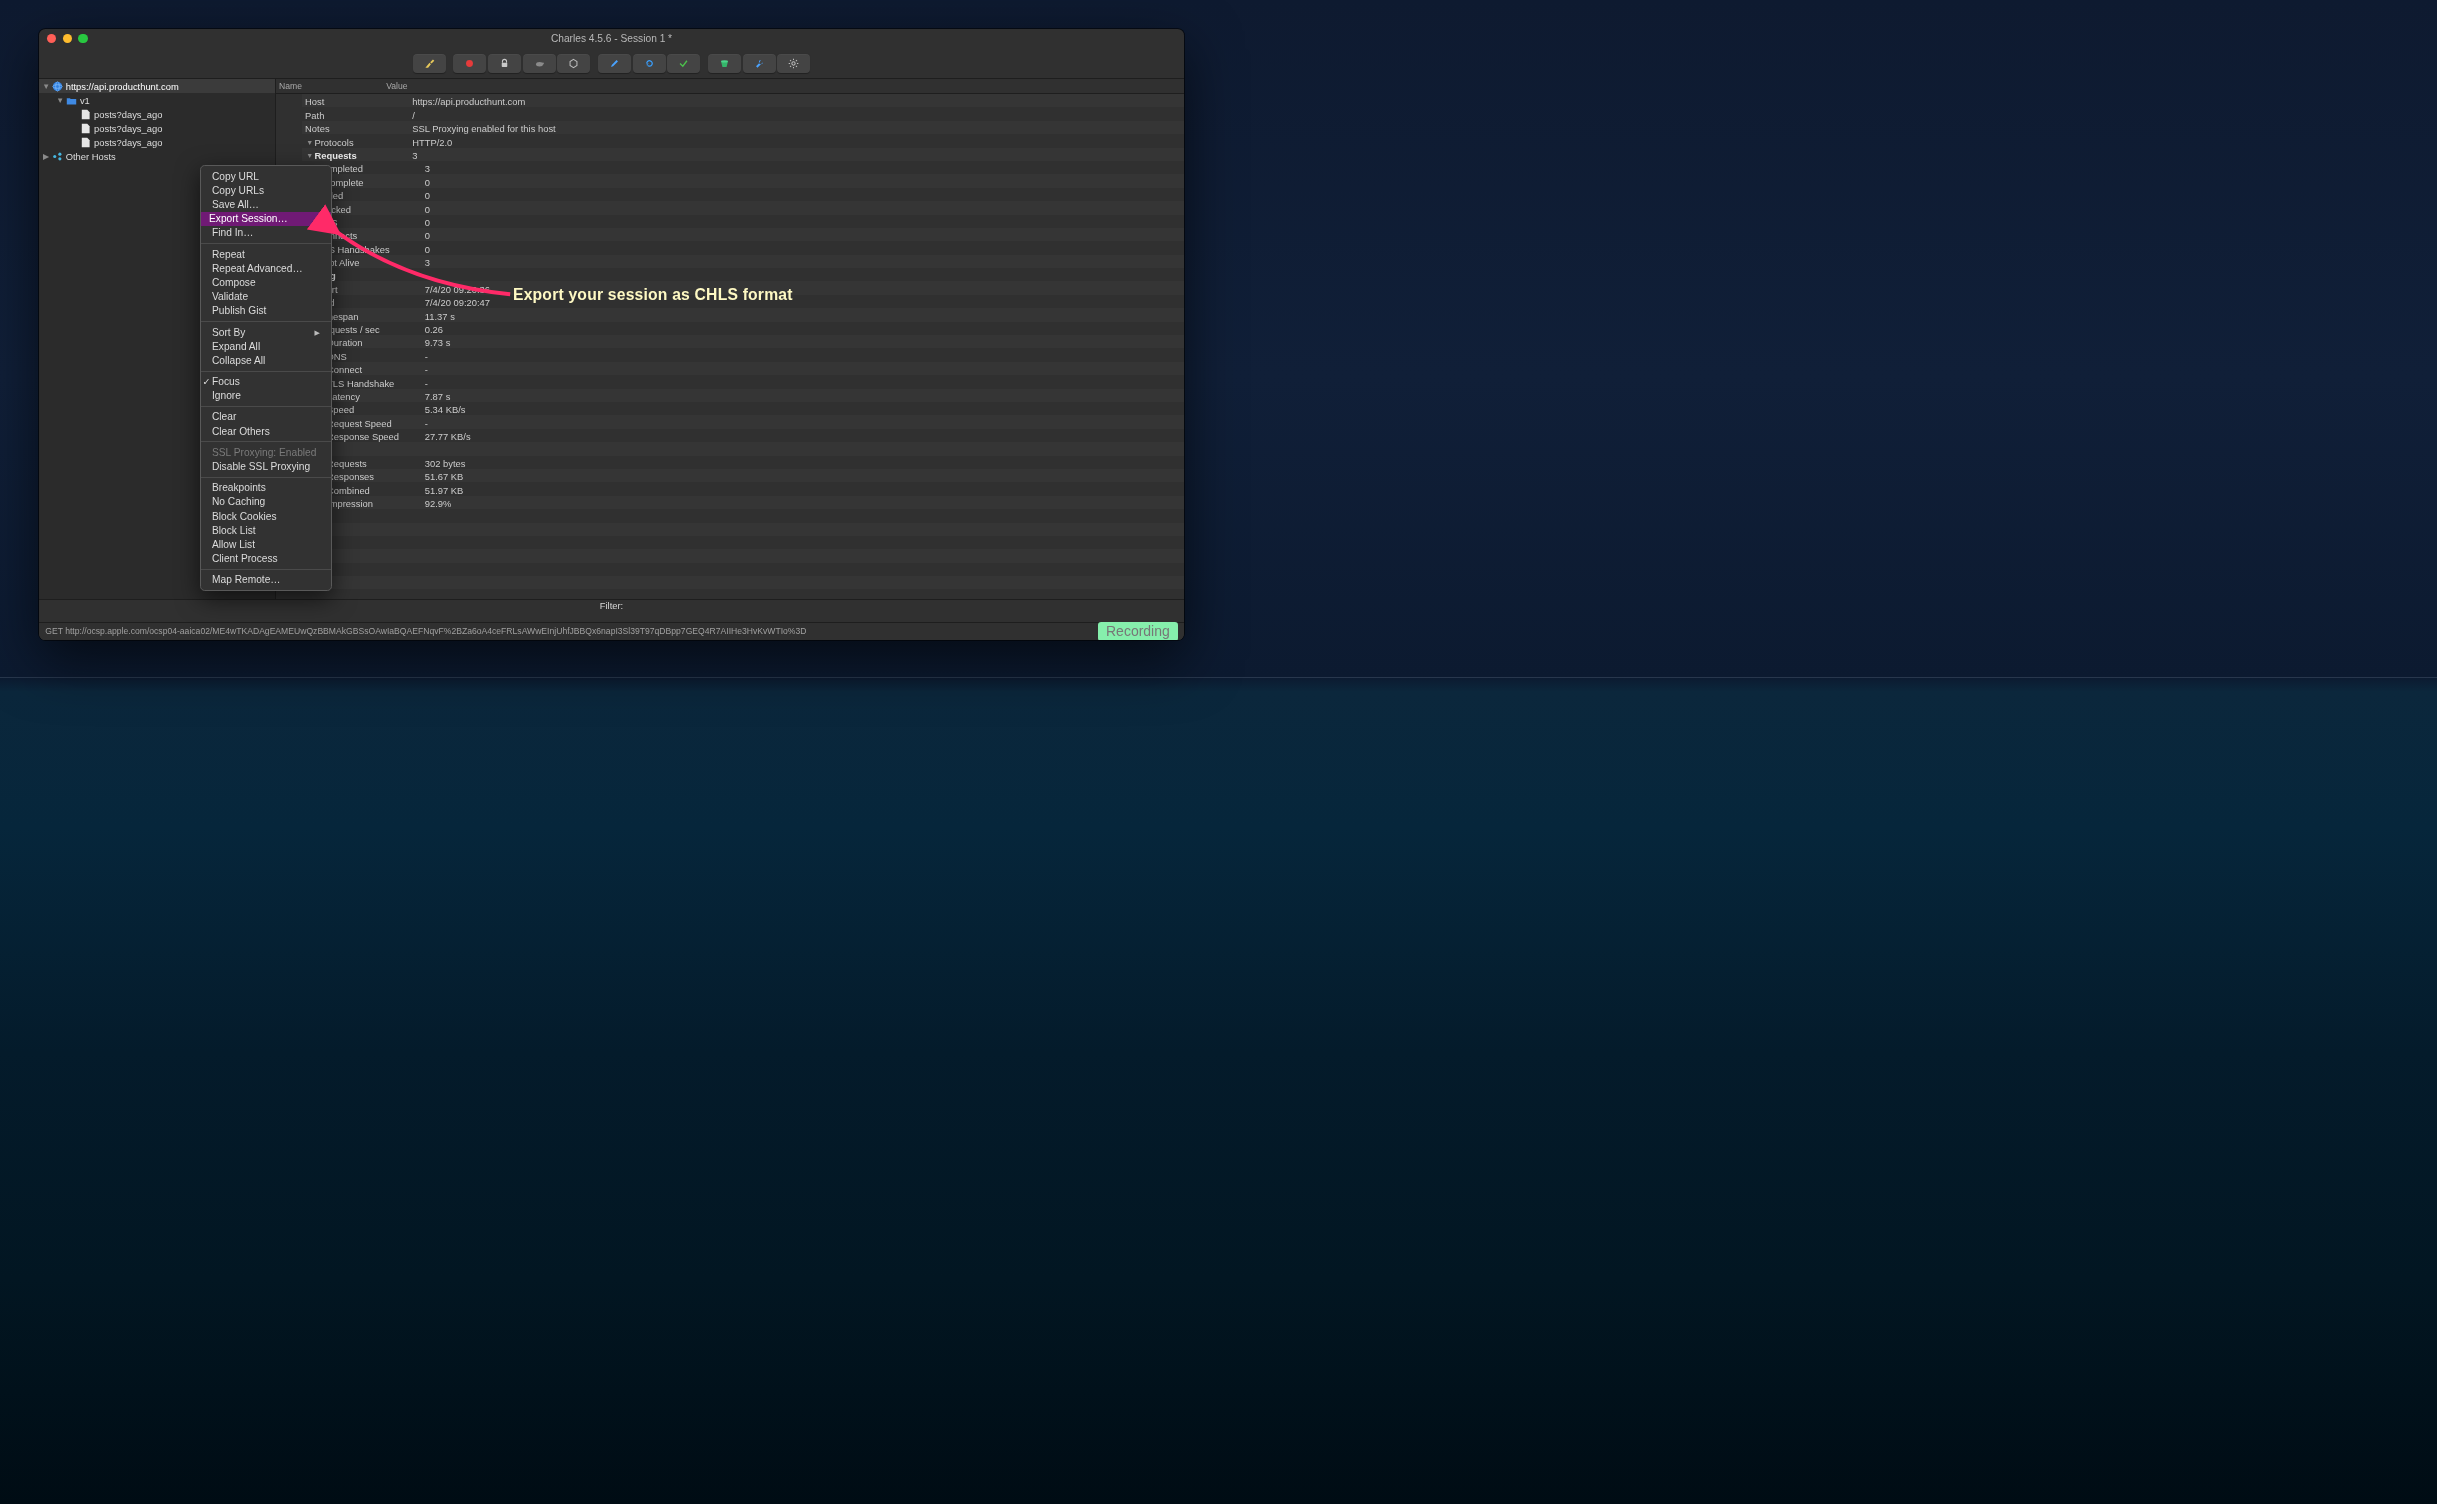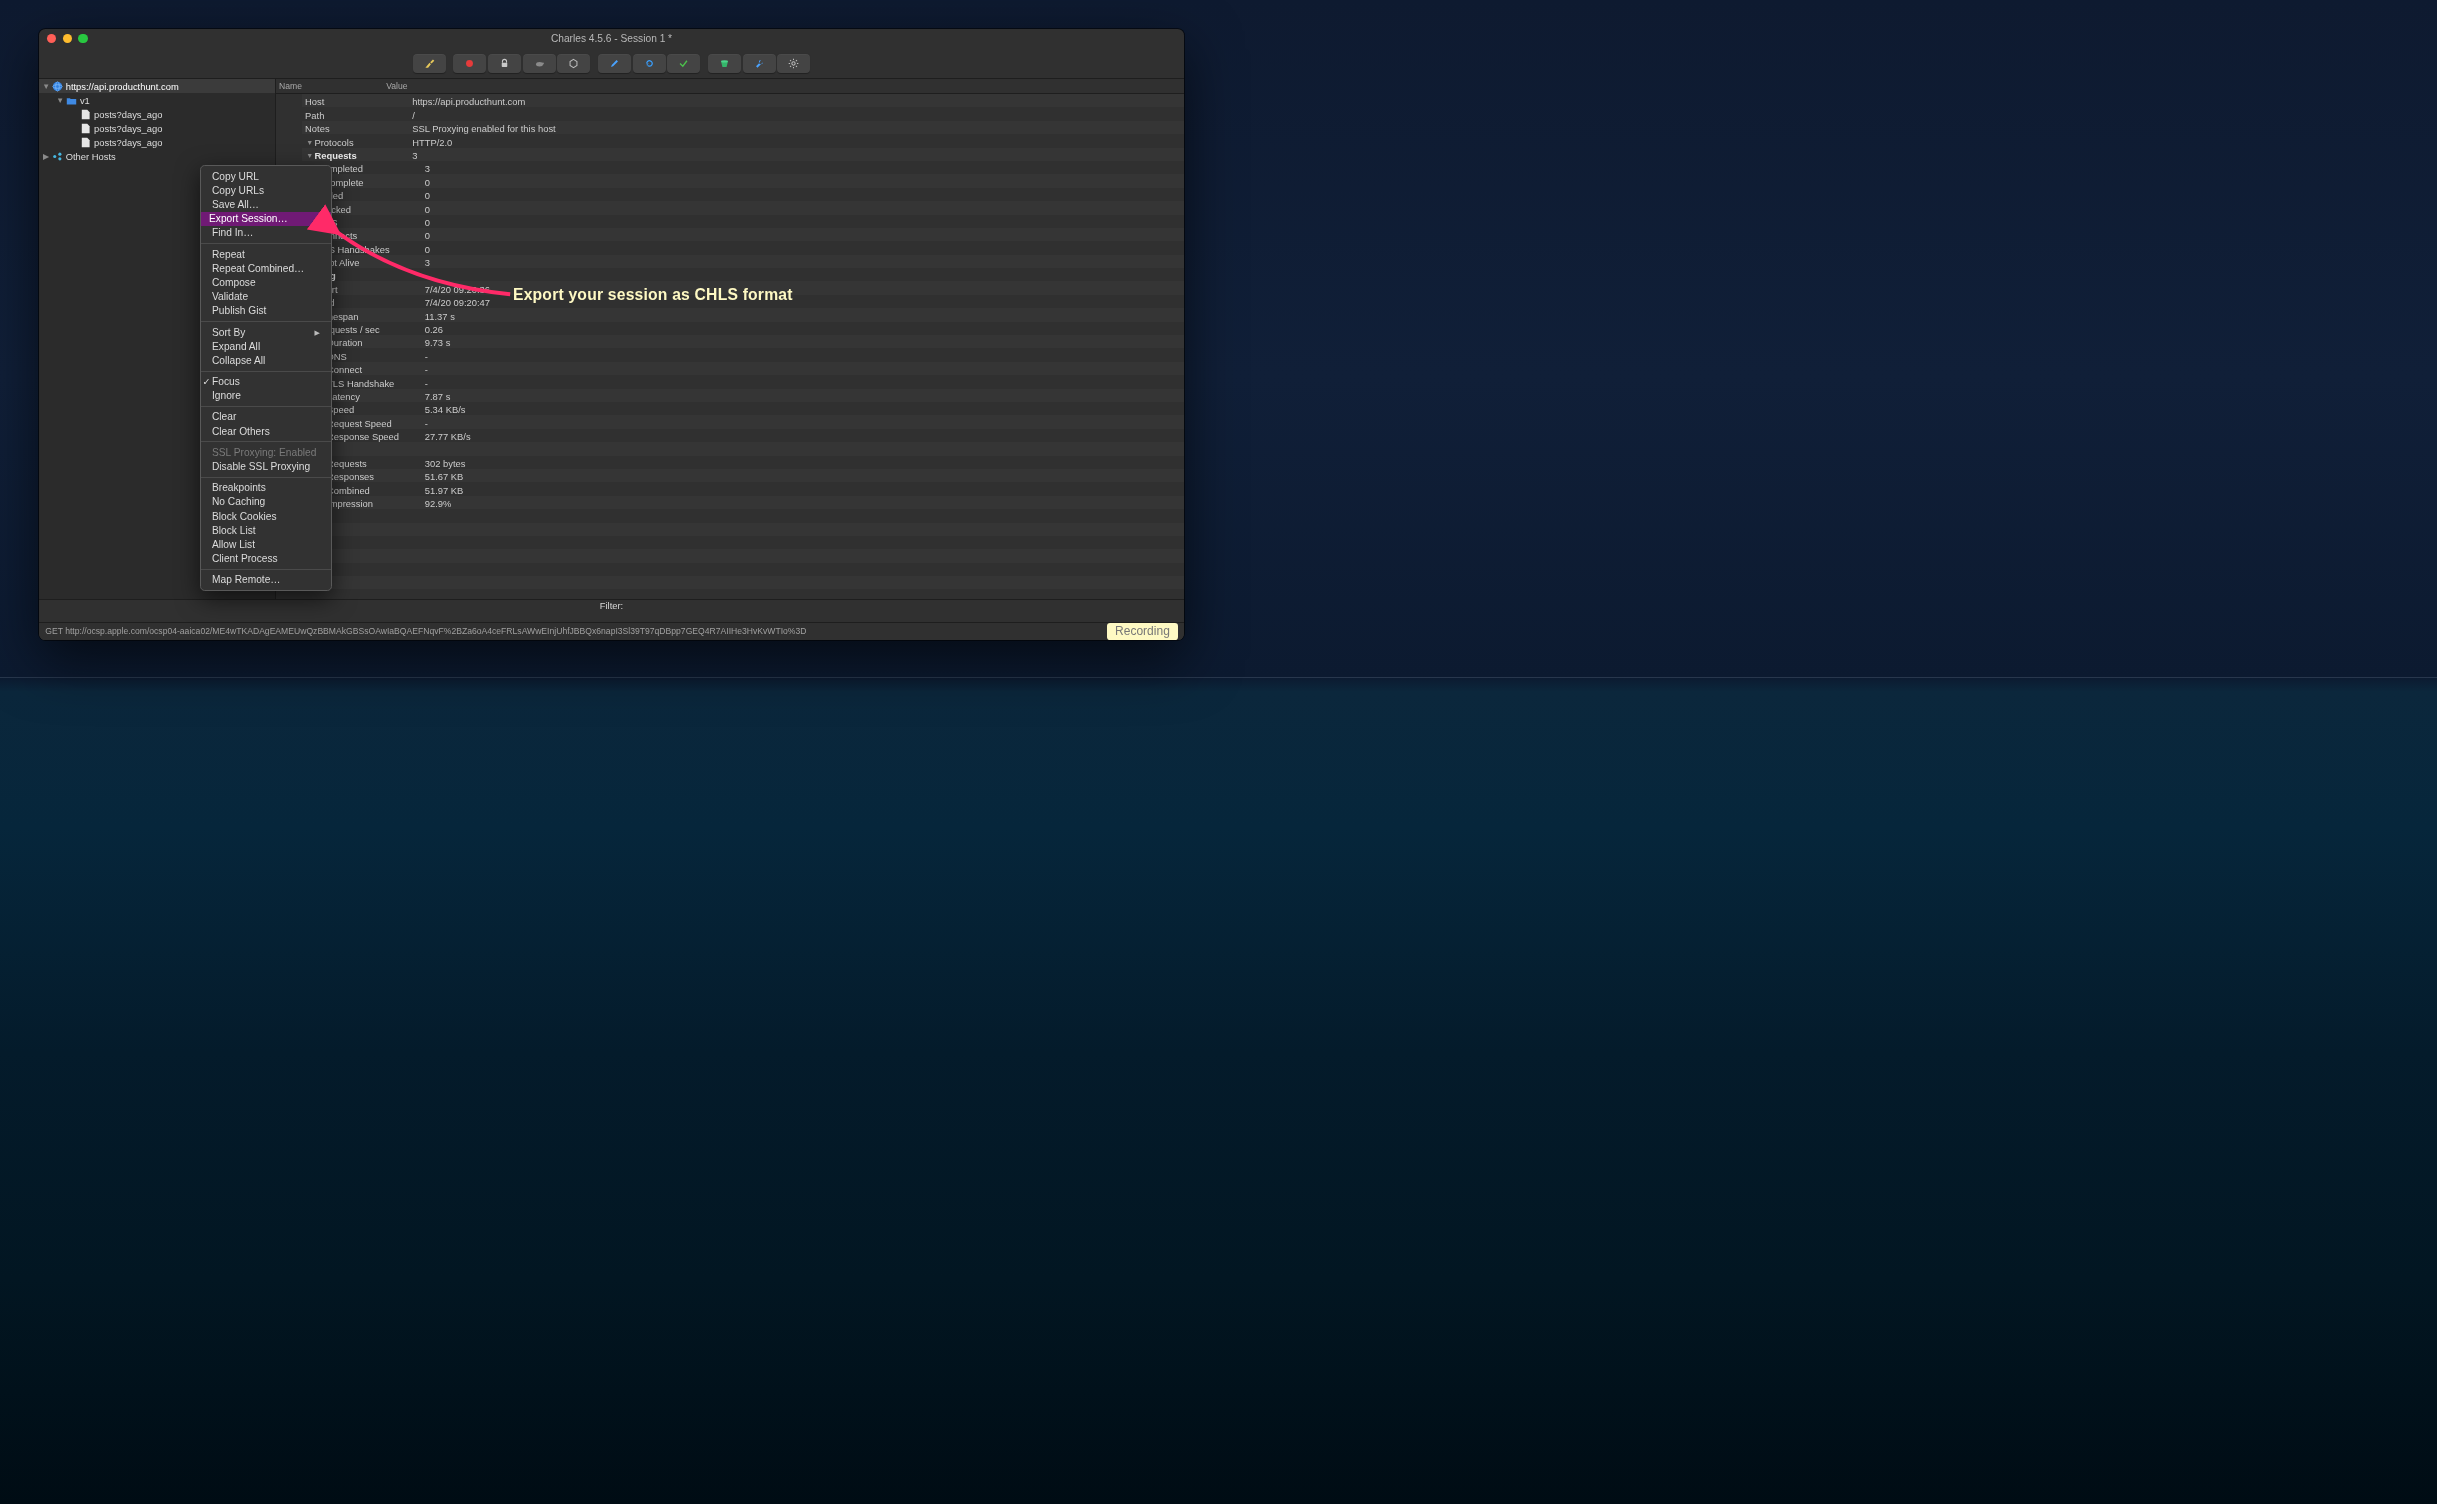--- a/index.html
+++ b/index.html
@@ -158,22 +158,22 @@
   .status-bar {
     height: 17.3px; display:flex; align-items:center;
     padding: 0 6.3px;
     background:#303030;
     color:#a0a0a0;
     font-size:8.6px;
     border-top:0.8px solid #1e1e1e;
   }
   .recording-pill {
     margin-left:auto;
-    background:#fef9c3; color:#777;
-    padding: 1.6px 7.9px; border-radius:3.1px; font-size:12px;
+    background:#86efac; color:#777;
+    padding: 1.6px 7.9px; border-radius:3.1px; font-size:14px;
   }
 
   
   .ctx {
     position:absolute;
     left: 161px; top: 86px;
     width: 130px;
     background: #323232;
     border: 0.8px solid #595959;
     border-radius: 4.7px;
@@ -584,21 +584,21 @@
     </div>
 
     <div class="ctx">
       <div class="ctx-item">Copy URL</div>
       <div class="ctx-item">Copy URLs</div>
       <div class="ctx-item">Save All…</div>
       <div class="ctx-item hl">Export Session…</div>
       <div class="ctx-item">Find In…</div>
       <div class="ctx-sep"></div>
       <div class="ctx-item">Repeat</div>
-      <div class="ctx-item">Repeat Combined…</div>
+      <div class="ctx-item">Repeat Advanced…</div>
       <div class="ctx-item">Compose</div>
       <div class="ctx-item">Validate</div>
       <div class="ctx-item">Publish Gist</div>
       <div class="ctx-sep"></div>
       <div class="ctx-item ctx-sub">Sort By</div>
       <div class="ctx-item">Expand All</div>
       <div class="ctx-item">Collapse All</div>
       <div class="ctx-sep"></div>
       <div class="ctx-item rel ctx-check">Focus</div>
       <div class="ctx-item">Ignore</div>

